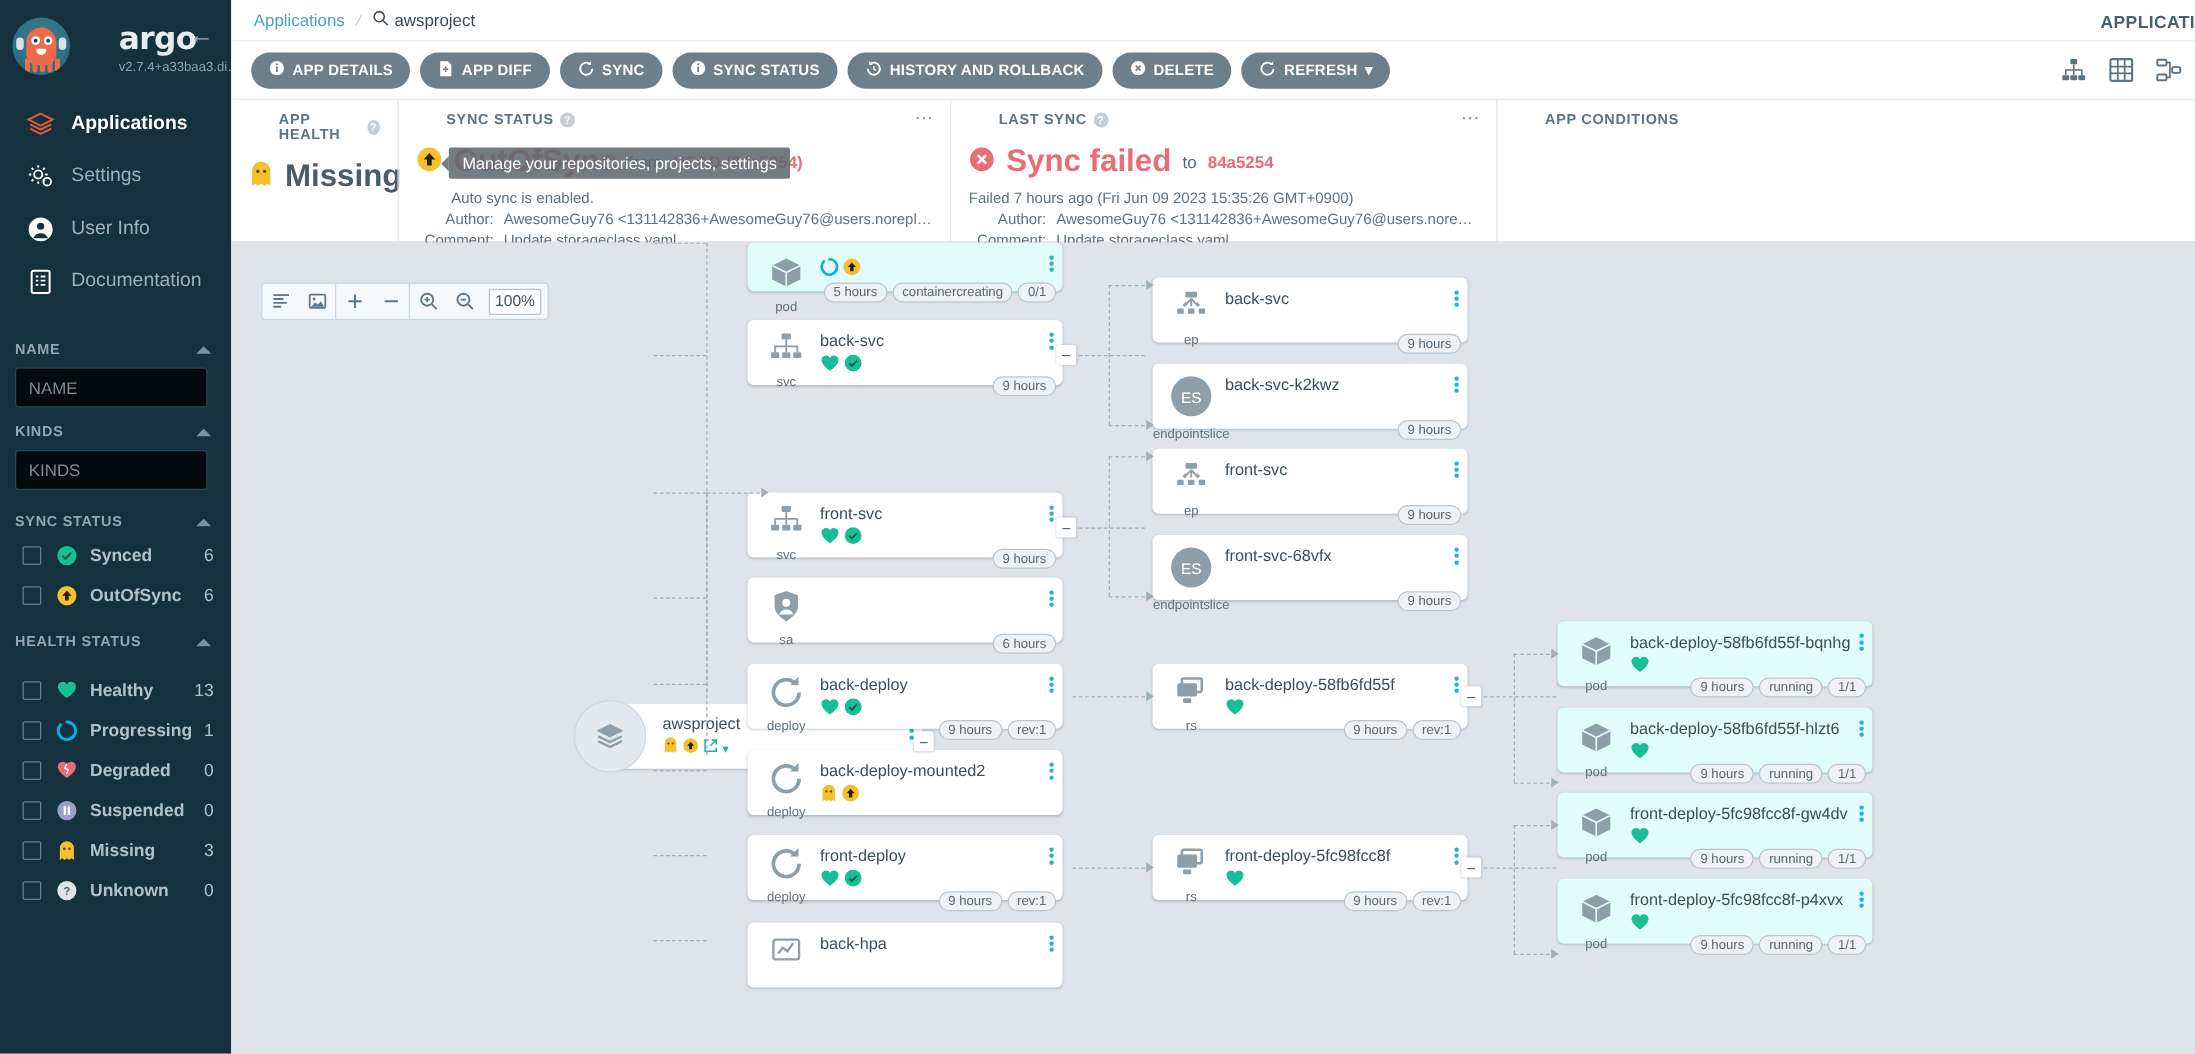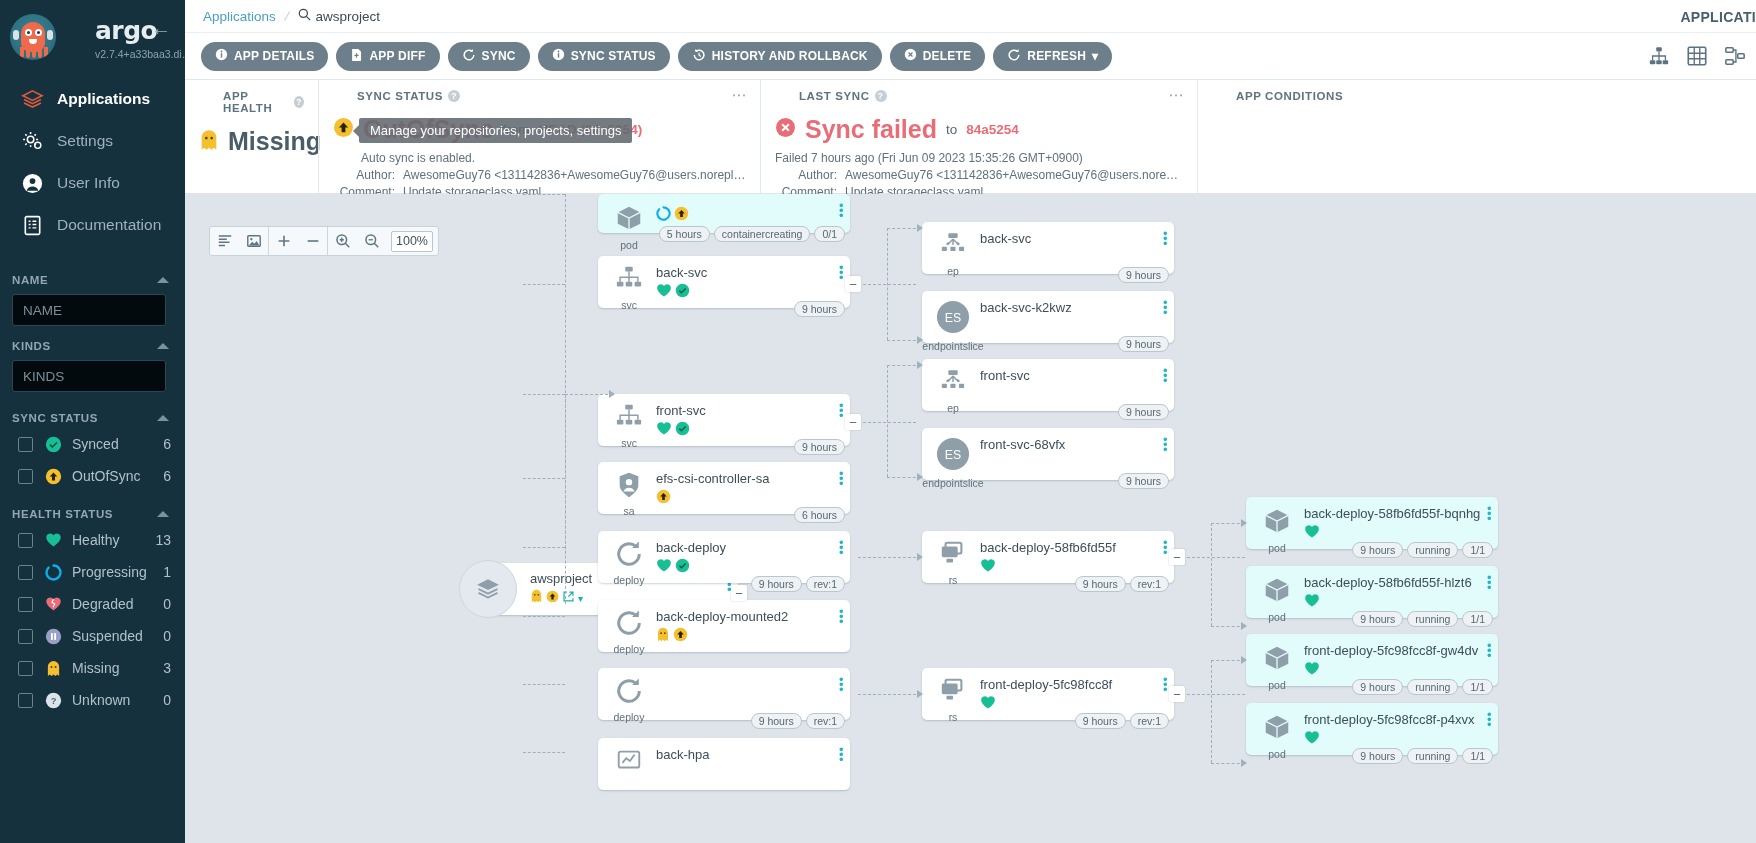--- a/index.html
+++ b/index.html
@@ -67,21 +67,21 @@
   .filt-input::placeholder { color: #7c8e98; }
   .chk-row {
     display: flex; align-items: center; padding: 2px 14px 2px 18px;
     font-size: 14px; color: #b2c1c9; cursor: pointer; height: 32px;
   }
   .chk {
     width: 15px; height: 15px; border: 1.6px solid #6b818c; border-radius: 2px;
     flex: 0 0 15px; margin-right: 11px;
   }
   .chk-ico { width: 19px; flex: 0 0 19px; margin-right: 9px; display: flex; align-items: center; justify-content: center; }
-  .chk-lbl { flex: 1; }
+  .chk-lbl { flex: 1; font-weight: bold; }
   .chk-cnt { color: #b2c1c9; font-size: 14px; width: 18px; text-align: right; }
 
   
   .main { flex: 1; height: 843px; position: relative; background: #dee4ea; overflow: hidden; }
   .crumbbar {
     height: 33px; background: #fff; display: flex; align-items: center;
     padding-left: 18px; font-size: 13.5px; position: relative;
     border-bottom: 1px solid #eceff1;
   }
   .crumb-link { color: #4ba0c4; cursor: pointer; }
@@ -319,21 +319,21 @@
         </span>
         <span class="chk-lbl">OutOfSync</span>
         <span class="chk-cnt">6</span>
       </div>
     </div>
 
     <div class="filt-head" style="margin-top:16px">
       <span>HEALTH STATUS</span>
       <span class="caret-up"></span>
     </div>
-    <div style="margin-top:4px">
+    <div style="margin-top:16px">
       <div class="chk-row">
         <span class="chk"></span>
         <span class="chk-ico">
           <svg width="17" height="16" viewBox="0 0 20 18">
               <path d="M10 16.5S1.5 11 1.5 6.1A4.6 4.6 0 0 1 10 3.5 4.6 4.6 0 0 1 18.5 6.1C18.5 11 10 16.5 10 16.5z" fill="#18be94"></path>
             </svg>
         </span>
         <span class="chk-lbl">Healthy</span>
         <span class="chk-cnt">13</span>
       </div>
@@ -831,29 +831,20 @@
           <div class="node" style="left: 413px; top: 268px; width: 252px; height: 52px;">
             <div class="node-in">
               <div class="n-icon-wrap">
                 <span><svg width="26" height="28" viewBox="0 0 26 30">
                     <path d="M13 2 23 5.5v10C23 22 13 28 13 28S3 22 3 15.5v-10z" fill="#8e9fa9"></path>
                     <circle cx="13" cy="12" r="3.4" fill="#fff"></circle>
                     <path d="M7 22a6.4 6.4 0 0 1 12 0z" fill="#fff"></path>
                   </svg></span>
                 <span class="n-kind">sa</span>
               </div>
-              <div class="n-body">
-                <div class="n-name">efs-csi-controller-sa</div>
-                <div class="n-status">
-                  <span><svg width="15" height="15" viewBox="0 0 20 20">
-                      <circle cx="10" cy="10" r="9" fill="#f4c030"></circle>
-                      <path d="M10 5.2 14.4 10H11.8v4.6H8.2V10H5.6z" fill="#2b2208"></path>
-                    </svg></span>
-                </div>
-              </div>
               <div class="n-menu">
                 <span>•</span>
                 <span>•</span>
                 <span>•</span>
               </div>
               <div class="n-tags">
                 <span class="tag">6 hours</span>
               </div>
             </div>
           </div>
@@ -921,20 +912,32 @@
             </div>
           </div>
           <div class="node" style="left: 413px; top: 474px; width: 252px; height: 52px;">
             <div class="node-in">
               <div class="n-icon-wrap">
                 <span><svg width="28" height="28" viewBox="0 0 30 30">
                     <path d="M26 15a11 11 0 1 1-3.6-8.1" fill="none" stroke="#8e9fa9" stroke-width="3.2"></path>
                     <path d="M25.5 1.5v7.2h-7.2z" fill="#8e9fa9"></path>
                   </svg></span>
                 <span class="n-kind">deploy</span>
+              </div>
+              <div class="n-body">
+                <div class="n-name">front-deploy</div>
+                <div class="n-status">
+                  <span><svg width="16" height="15" viewBox="0 0 20 18">
+                      <path d="M10 16.5S1.5 11 1.5 6.1A4.6 4.6 0 0 1 10 3.5 4.6 4.6 0 0 1 18.5 6.1C18.5 11 10 16.5 10 16.5z" fill="#18be94"></path>
+                    </svg></span>
+                  <span><svg width="15" height="15" viewBox="0 0 20 20">
+                      <circle cx="10" cy="10" r="9" fill="#18be94"></circle>
+                      <path d="M5.8 10.2 8.6 13l5.6-5.6" fill="none" stroke="#0a5e48" stroke-width="2"></path>
+                    </svg></span>
+                </div>
               </div>
               <div class="n-menu">
                 <span>•</span>
                 <span>•</span>
                 <span>•</span>
               </div>
               <div class="n-tags">
                 <span class="tag">9 hours</span>
                 <span class="tag">rev:1</span>
               </div>

